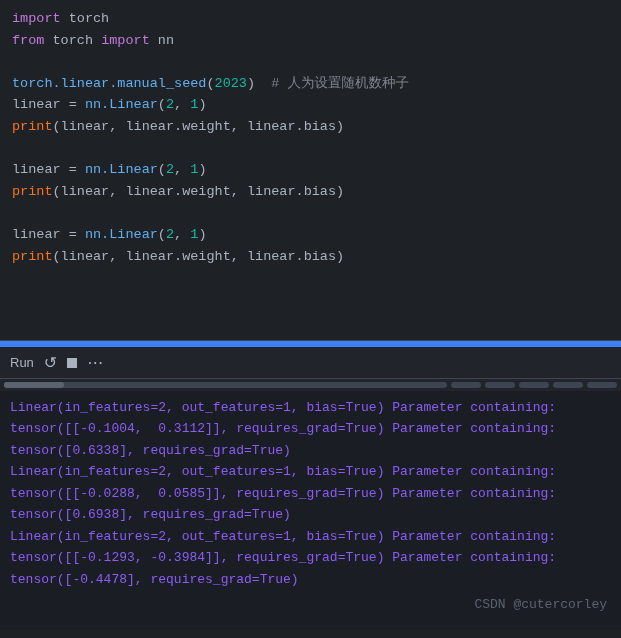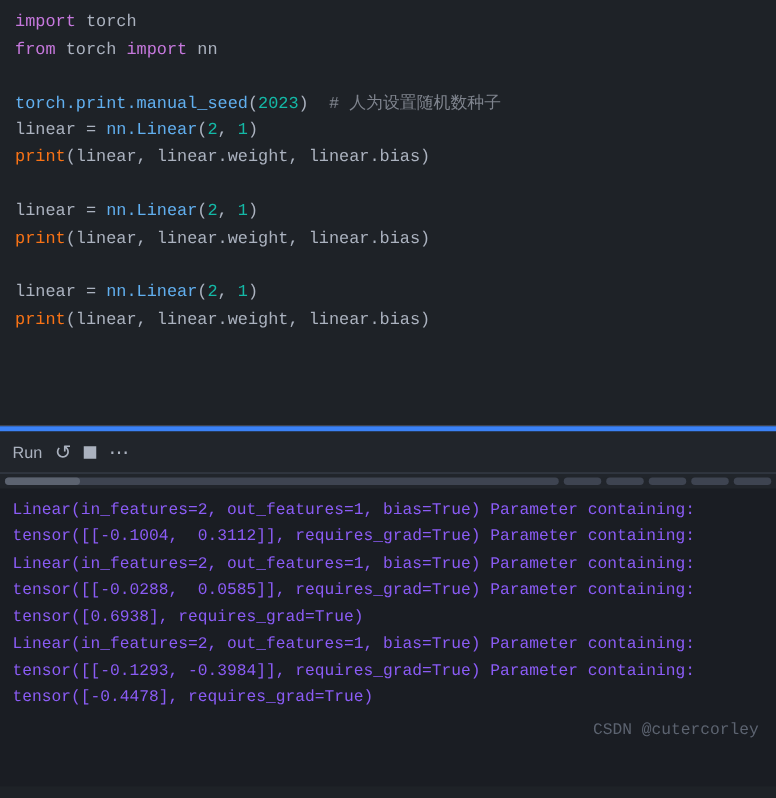--- a/index.html
+++ b/index.html
@@ -39,21 +39,21 @@
     }
 
     
     .run-toolbar {
       background: #21252b;
       height: 38px;
       display: flex;
       align-items: center;
       padding: 0 10px;
       gap: 10px;
-      border-top: 4px solid #3b82f6;
+      border-top: 6px solid #3b82f6;
       border-bottom: 1px solid #3e4451;
     }
 
     .run-btn {
       color: #abb2bf;
       font-size: 13px;
       font-weight: 500;
       cursor: pointer;
       background: none;
       border: none;
@@ -127,21 +127,21 @@
       padding-right: 4px;
     }
   </style>
 </head>
 <body>
 
 <div class="code-editor">
   <span class="code-line"><span class="kw">import</span><span class="plain"> torch</span></span>
   <span class="code-line"><span class="kw">from</span><span class="plain"> torch </span><span class="kw">import</span><span class="plain"> nn</span></span>
   <span class="code-line">&nbsp;</span>
-  <span class="code-line"><span class="method">torch.print.manual_seed</span><span class="plain">(</span><span class="num">2023</span><span class="plain">)  </span><span class="comment"># 人为设置随机数种子</span></span>
+  <span class="code-line"><span class="method">torch.linear.manual_seed</span><span class="plain">(</span><span class="num">2023</span><span class="plain">)  </span><span class="comment"># 人为设置随机数种子</span></span>
   <span class="code-line"><span class="plain">linear = </span><span class="method">nn.Linear</span><span class="plain">(</span><span class="num">2</span><span class="plain">, </span><span class="num">1</span><span class="plain">)</span></span>
   <span class="code-line"><span class="fn">print</span><span class="plain">(linear, linear.weight, linear.bias)</span></span>
   <span class="code-line">&nbsp;</span>
   <span class="code-line"><span class="plain">linear = </span><span class="method">nn.Linear</span><span class="plain">(</span><span class="num">2</span><span class="plain">, </span><span class="num">1</span><span class="plain">)</span></span>
   <span class="code-line"><span class="fn">print</span><span class="plain">(linear, linear.weight, linear.bias)</span></span>
   <span class="code-line">&nbsp;</span>
   <span class="code-line"><span class="plain">linear = </span><span class="method">nn.Linear</span><span class="plain">(</span><span class="num">2</span><span class="plain">, </span><span class="num">1</span><span class="plain">)</span></span>
   <span class="code-line"><span class="fn">print</span><span class="plain">(linear, linear.weight, linear.bias)</span></span>
 </div>
 
@@ -163,20 +163,21 @@
   <div style="width:30px; height:6px; background:#3e4451; border-radius:3px;"></div>
   <div style="width:30px; height:6px; background:#3e4451; border-radius:3px;"></div>
   <div style="width:30px; height:6px; background:#3e4451; border-radius:3px;"></div>
   <div style="width:30px; height:6px; background:#3e4451; border-radius:3px;"></div>
   <div style="width:30px; height:6px; background:#3e4451; border-radius:3px;"></div>
 </div>
 
 <div class="output-area">
   <span class="output-line">Linear(in_features=2, out_features=1, bias=True) Parameter containing:</span>
   <span class="output-line">tensor([[-0.1004,  0.3112]], requires_grad=True) Parameter containing:</span>
+  <span class="output-line">tensor([0.6338], requires_grad=True)</span>
   <span class="output-line">Linear(in_features=2, out_features=1, bias=True) Parameter containing:</span>
   <span class="output-line">tensor([[-0.0288,  0.0585]], requires_grad=True) Parameter containing:</span>
   <span class="output-line">tensor([0.6938], requires_grad=True)</span>
   <span class="output-line">Linear(in_features=2, out_features=1, bias=True) Parameter containing:</span>
   <span class="output-line">tensor([[-0.1293, -0.3984]], requires_grad=True) Parameter containing:</span>
   <span class="output-line">tensor([-0.4478], requires_grad=True)</span>
   <div class="watermark">CSDN @cutercorley</div>
 </div>
 
 </body></html>

